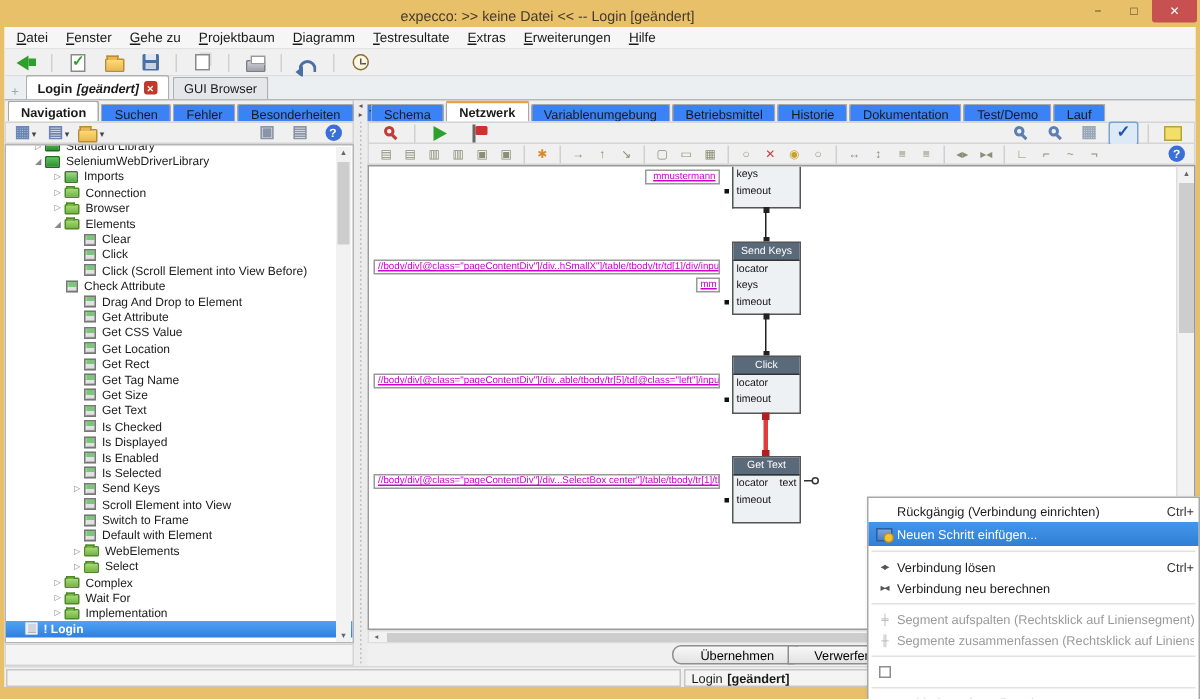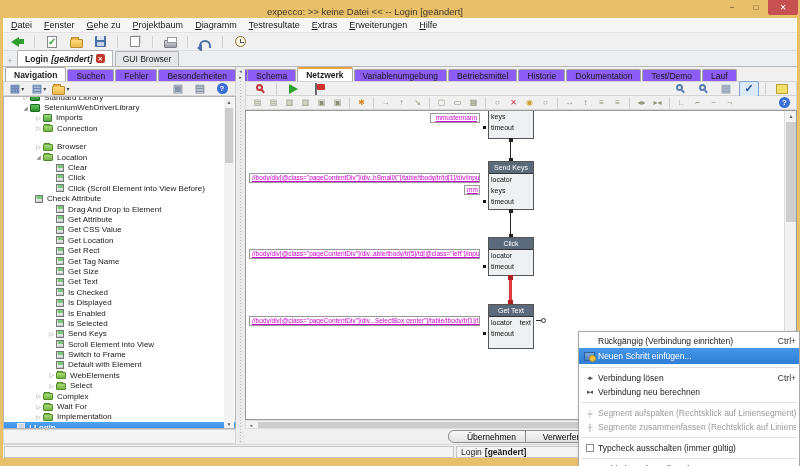--- a/index.html
+++ b/index.html
@@ -68,21 +68,21 @@
   
   .main { position:absolute; left:0; top:49px; width:794px; height:377px; }
   .lpanel { position:absolute; left:0; top:0; width:233px; height:377px; border-right:1px solid #c8c8c8; }
   .splitter { position:absolute; left:233px; top:0; width:9px; height:377px; background:#ececec; display:flex; flex-direction:column; align-items:center; padding-top:2px; gap:1px; }
   .splitter .dots { flex:1; width:1px; background-image:linear-gradient(#bbb 1px, transparent 1px); background-size:1px 3px; }
   .sarrow { font-size:5px; color:#555; line-height:5px; }
   .rpanel { position:absolute; left:242px; top:0; width:552px; height:377px; }
 
   
   .ctabs { display:flex; align-items:flex-end; height:14px; padding-left:2px; }
-  .ctab { height:12px; padding:0 8px; border:1px solid #a8a8a8; border-bottom:none; border-radius:2px 2px 0 0; background:#8b5cf6; font-size:8.5px; display:flex; align-items:center; margin-right:1px; white-space:nowrap; }
+  .ctab { height:12px; padding:0 8px; border:1px solid #a8a8a8; border-bottom:none; border-radius:2px 2px 0 0; background:#3b82f6; font-size:8.5px; display:flex; align-items:center; margin-right:1px; white-space:nowrap; }
   .ctab.active { background:#fff; height:14px; font-weight:bold; }
   .rtabs .ctab.active { border-top:2px solid #e8a33d; }
   .rtabs { justify-content:flex-start; }
   .rtabs .ctab { flex:0 1 auto; }
 
   .ltoolbar { position:absolute; left:0; top:14px; width:233px; height:15px; background:#f0f0f0; border:1px solid #d5d5d5; display:flex; align-items:center; gap:2px; padding:0 3px; }
   .flexspacer { flex:1; }
 
   
   .tree { position:absolute; left:0; top:29px; width:233px; height:333px; background:#fff; border:1px solid #b5b5b5; overflow:hidden; }
@@ -314,46 +314,46 @@
               <div class="trow" style="padding-left: 30px;">
                 <span class="expander">▷</span>
                 <span class="tico tico-imports"></span>
                 <span class="tlabel">Imports</span>
               </div>
               <div class="trow" style="padding-left: 30px;">
                 <span class="expander">▷</span>
                 <span class="tico tico-folder"></span>
                 <span class="tlabel">Connection</span>
               </div>
-              <div class="trow" style="padding-left: 30px; margin-top: 8px;">
+              <div class="trow" style="padding-left: 30px;">
                 <span class="expander">▷</span>
                 <span class="tico tico-folder"></span>
                 <span class="tlabel">Browser</span>
               </div>
               <div class="trow" style="padding-left: 30px;">
                 <span class="expander">◢</span>
                 <span class="tico tico-folder"></span>
-                <span class="tlabel">Location</span>
+                <span class="tlabel">Elements</span>
               </div>
               <div class="trow" style="padding-left: 43px;">
                 <span class="expander"></span>
                 <span class="tico tico-block"></span>
                 <span class="tlabel">Clear</span>
               </div>
               <div class="trow" style="padding-left: 43px;">
                 <span class="expander"></span>
                 <span class="tico tico-block"></span>
                 <span class="tlabel">Click</span>
               </div>
               <div class="trow" style="padding-left: 43px;">
                 <span class="expander"></span>
                 <span class="tico tico-block"></span>
                 <span class="tlabel">Click (Scroll Element into View Before)</span>
               </div>
-              <div class="trow" style="padding-left: 22px;">
+              <div class="trow" style="padding-left: 31px;">
                 <span class="expander"></span>
                 <span class="tico tico-block"></span>
                 <span class="tlabel">Check Attribute</span>
               </div>
               <div class="trow" style="padding-left: 43px;">
                 <span class="expander"></span>
                 <span class="tico tico-block"></span>
                 <span class="tlabel">Drag And Drop to Element</span>
               </div>
               <div class="trow" style="padding-left: 43px;">
@@ -759,21 +759,20 @@
         <span class="gutter">
           <span class="mi-glyph">╫</span>
         </span>
         <span class="lbl">Segmente zusammenfassen (Rechtsklick auf Liniensegment)</span>
       </div>
       <div class="cmsep"></div>
       <div class="cmi">
         <span class="gutter">
           <span class="cmcheck"></span>
         </span>
-        <span class="lbl">Typcheck ausschalten (immer gültig)</span>
       </div>
       <div class="cmsep"></div>
       <div class="cmi">
         <span class="gutter"></span>
         <span class="lbl">Verbindung darstellen als</span>
       </div>
     </div>
 </div>
 
 </body></html>

